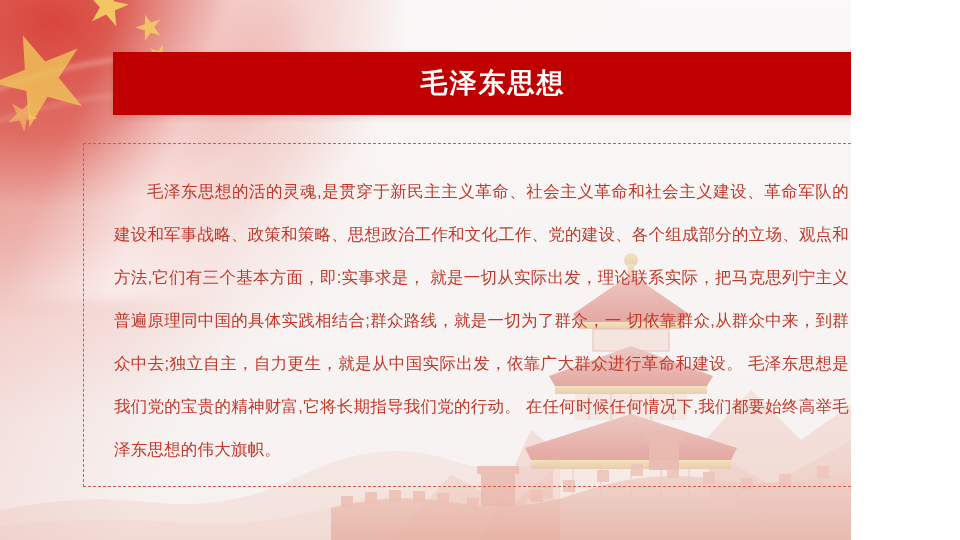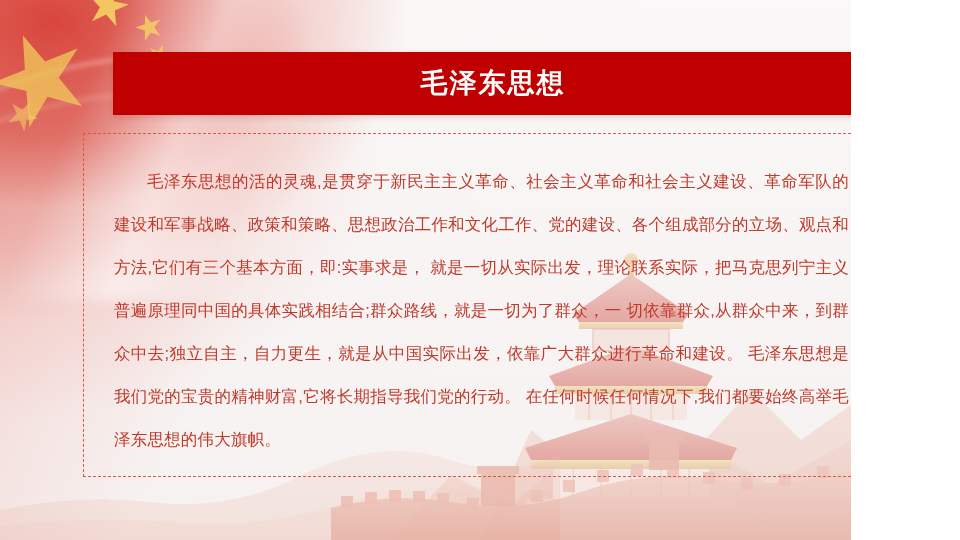--- a/index.html
+++ b/index.html
@@ -116,21 +116,21 @@
     font-weight: bold;
     letter-spacing: 2px;
     line-height: 1;
     white-space: nowrap;
   }
 
   
   .body-box {
     position: absolute;
     left: 83px;
-    top: 133px;
+    top: 143px;
     width: 793px;
     height: 344px;
     border: 1.5px dashed #d8584a;
     box-sizing: border-box;
   }
 
   .body-text {
     position: absolute;
     left: 30px;
     top: 26px;

